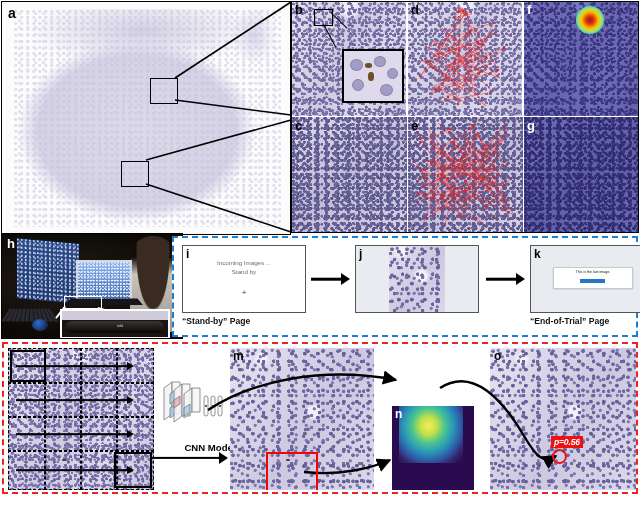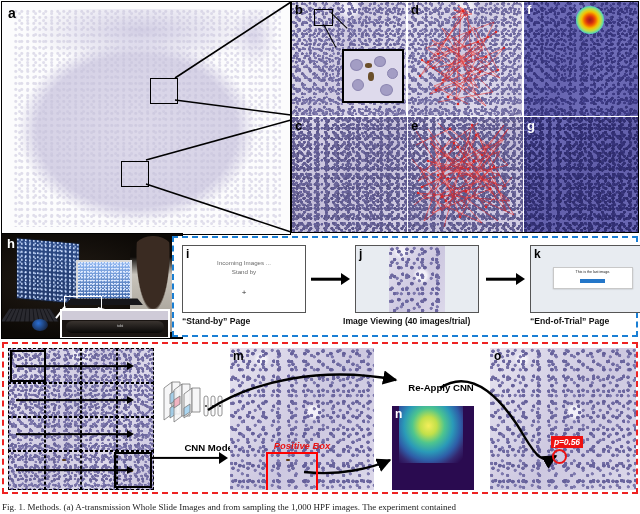--- a/index.html
+++ b/index.html
@@ -396,21 +396,20 @@
 
     <div class="arrow" style="left:137px;top:41px;width:39px;">
       <div class="shaft" style="width:32px;"></div>
         <div class="head"></div>
     </div>
 
     <div class="screen" style="left:181px;width:124px;">
       <div class="jimg histo3"></div>
       <div class="plabel dark" style="left:3px;top:2px;font-size:12px;z-index:5;">j</div>
     </div>
-    <div class="scaption" style="left:169px;width:148px;">Image Viewing (40 images/trial)</div>
 
     <div class="arrow" style="left:312px;top:41px;width:39px;">
       <div class="shaft" style="width:32px;"></div>
         <div class="head"></div>
     </div>
 
     <div class="screen" style="left:356px;width:124px;">
       <div class="dlg">
         <div class="dlg-t">This is the last image.</div>
         <div class="dlg-b"></div>
@@ -490,43 +489,40 @@
     </div>
     <div class="cnnlbl">CNN Model</div>
     <div class="arrow" id="cnn-arrow" style="top:114px;">
       <div class="shaft" style="width:70px;height:2.2px;"></div>
         <div class="head"></div>
     </div>
 
     <div class="panel histo3" id="panel-m">
       <div class="mitosis" style="left:56px;top:111px;z-index:10;"></div>
       <div id="posbox"></div>
-      <div class="posbox-lbl">Positive Box</div>
       <div class="plabel dark" style="left:3px;top:2px;font-size:12px;z-index:10;">m</div>
     </div>
 
     <div class="panel" id="panel-n">
       <div class="n-hot"></div>
       <div class="plabel light" style="left:3px;top:2px;font-size:12px;z-index:10;">n</div>
     </div>
 
     <div class="panel histo3" id="panel-o">
       <div id="p-lab">p=0.56</div>
       <div id="p-circle"></div>
       <div class="plabel dark" style="left:4px;top:2px;font-size:12px;z-index:10;">o</div>
     </div>
 
-    <div class="reapply">Re-Apply CNN</div>
 
     <svg class="curve" viewBox="0 0 636 152">
       <defs>
         <marker id="ah" markerWidth="7" markerHeight="7" refX="5.4" refY="3" orient="auto">
           <path d="M0,0 L6,3 L0,6 z" fill="#000"></path>
         </marker>
       </defs>
       <path d="M204,66 C250,36 320,22 392,36" fill="none" stroke="#000" stroke-width="2.4" marker-end="url(#ah)"></path>
       <path d="M300,128 C336,132 368,124 386,116" fill="none" stroke="#000" stroke-width="2.4" marker-end="url(#ah)"></path>
       <path d="M436,44 C470,22 500,58 520,92 C532,112 538,120 552,112" fill="none" stroke="#000" stroke-width="2.4" marker-end="url(#ah)" transform="translate(0,0)"></path>
     </svg>
   </div>
 
-  <div id="caption">Fig. 1. Methods. (a) A-transmission Whole Slide Images and from sampling the 1,000 HPF images. The experiment contained</div>
 </div>
 
 </body></html>

